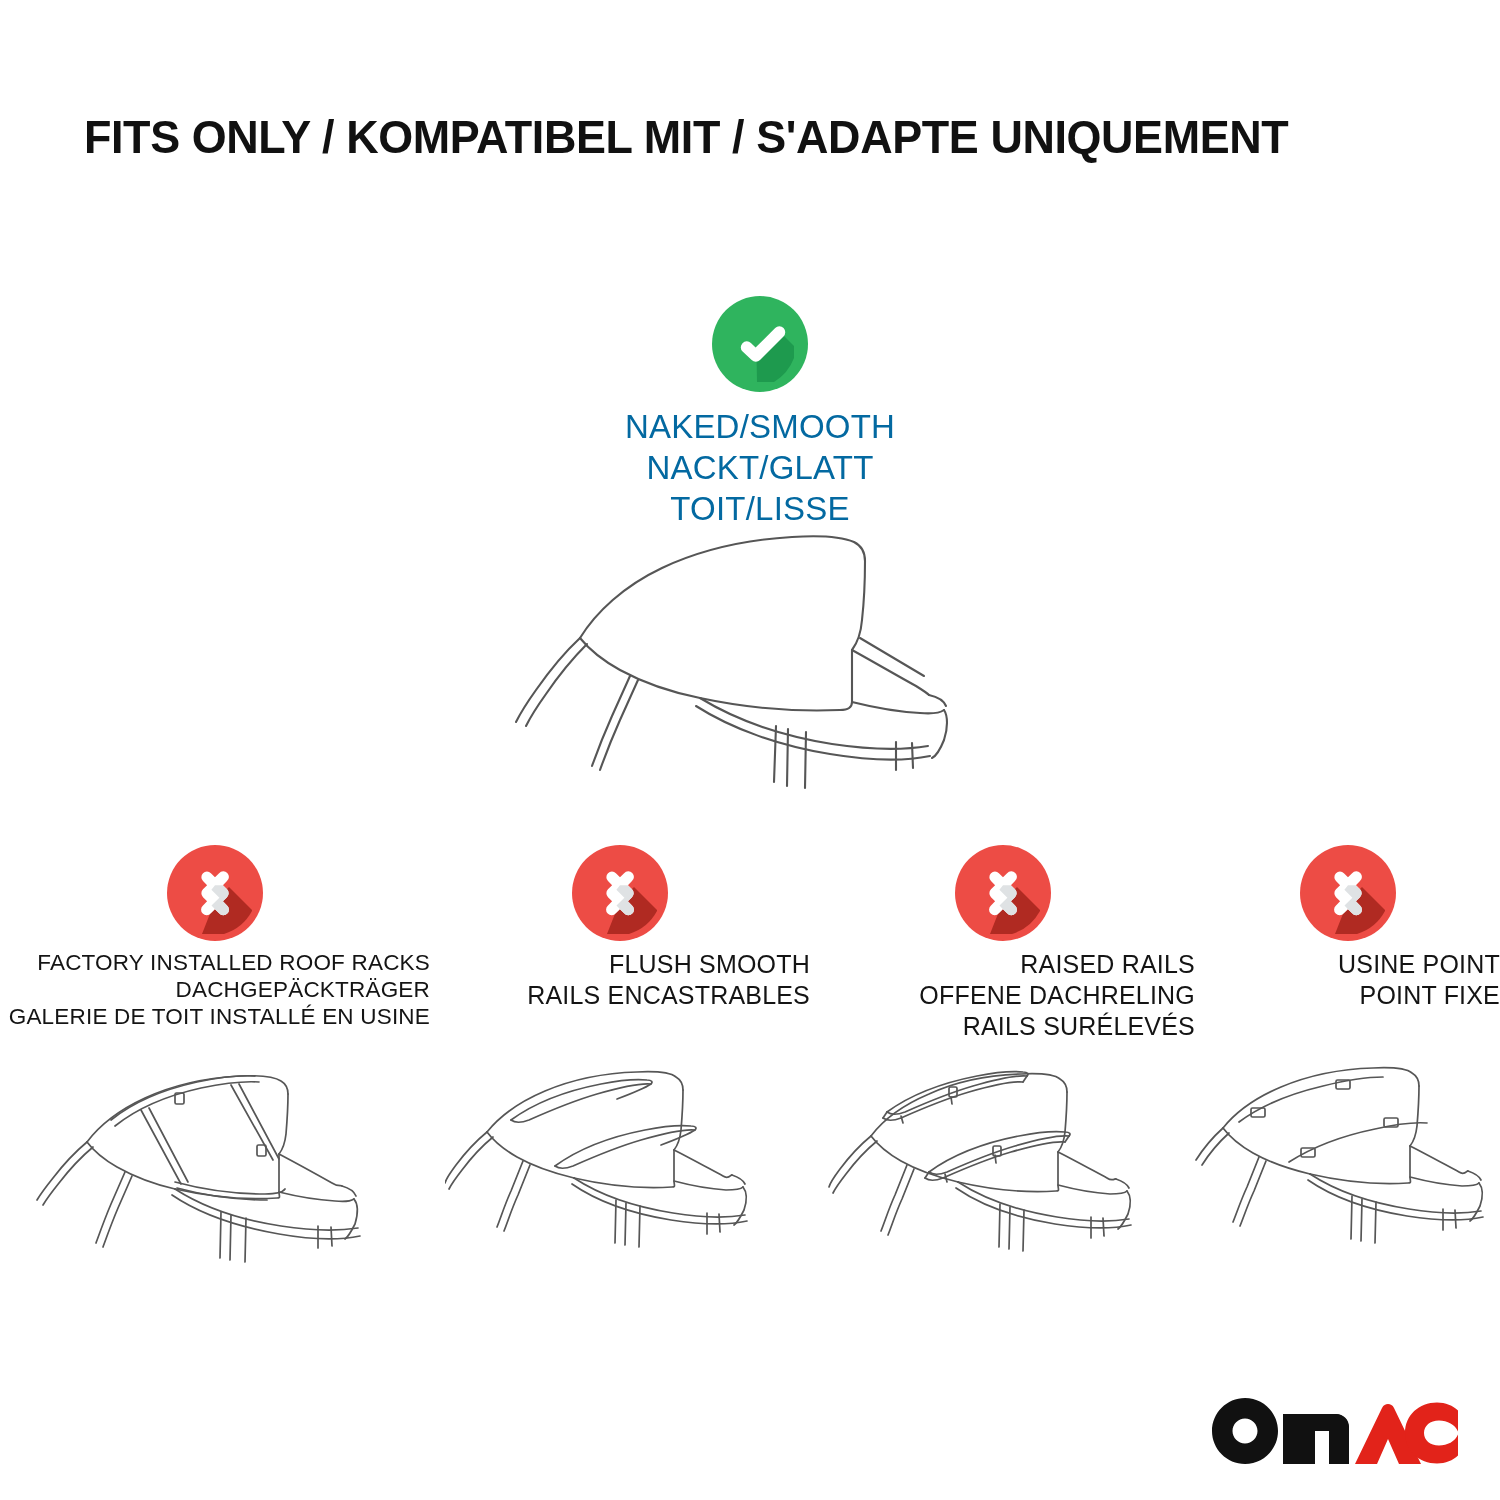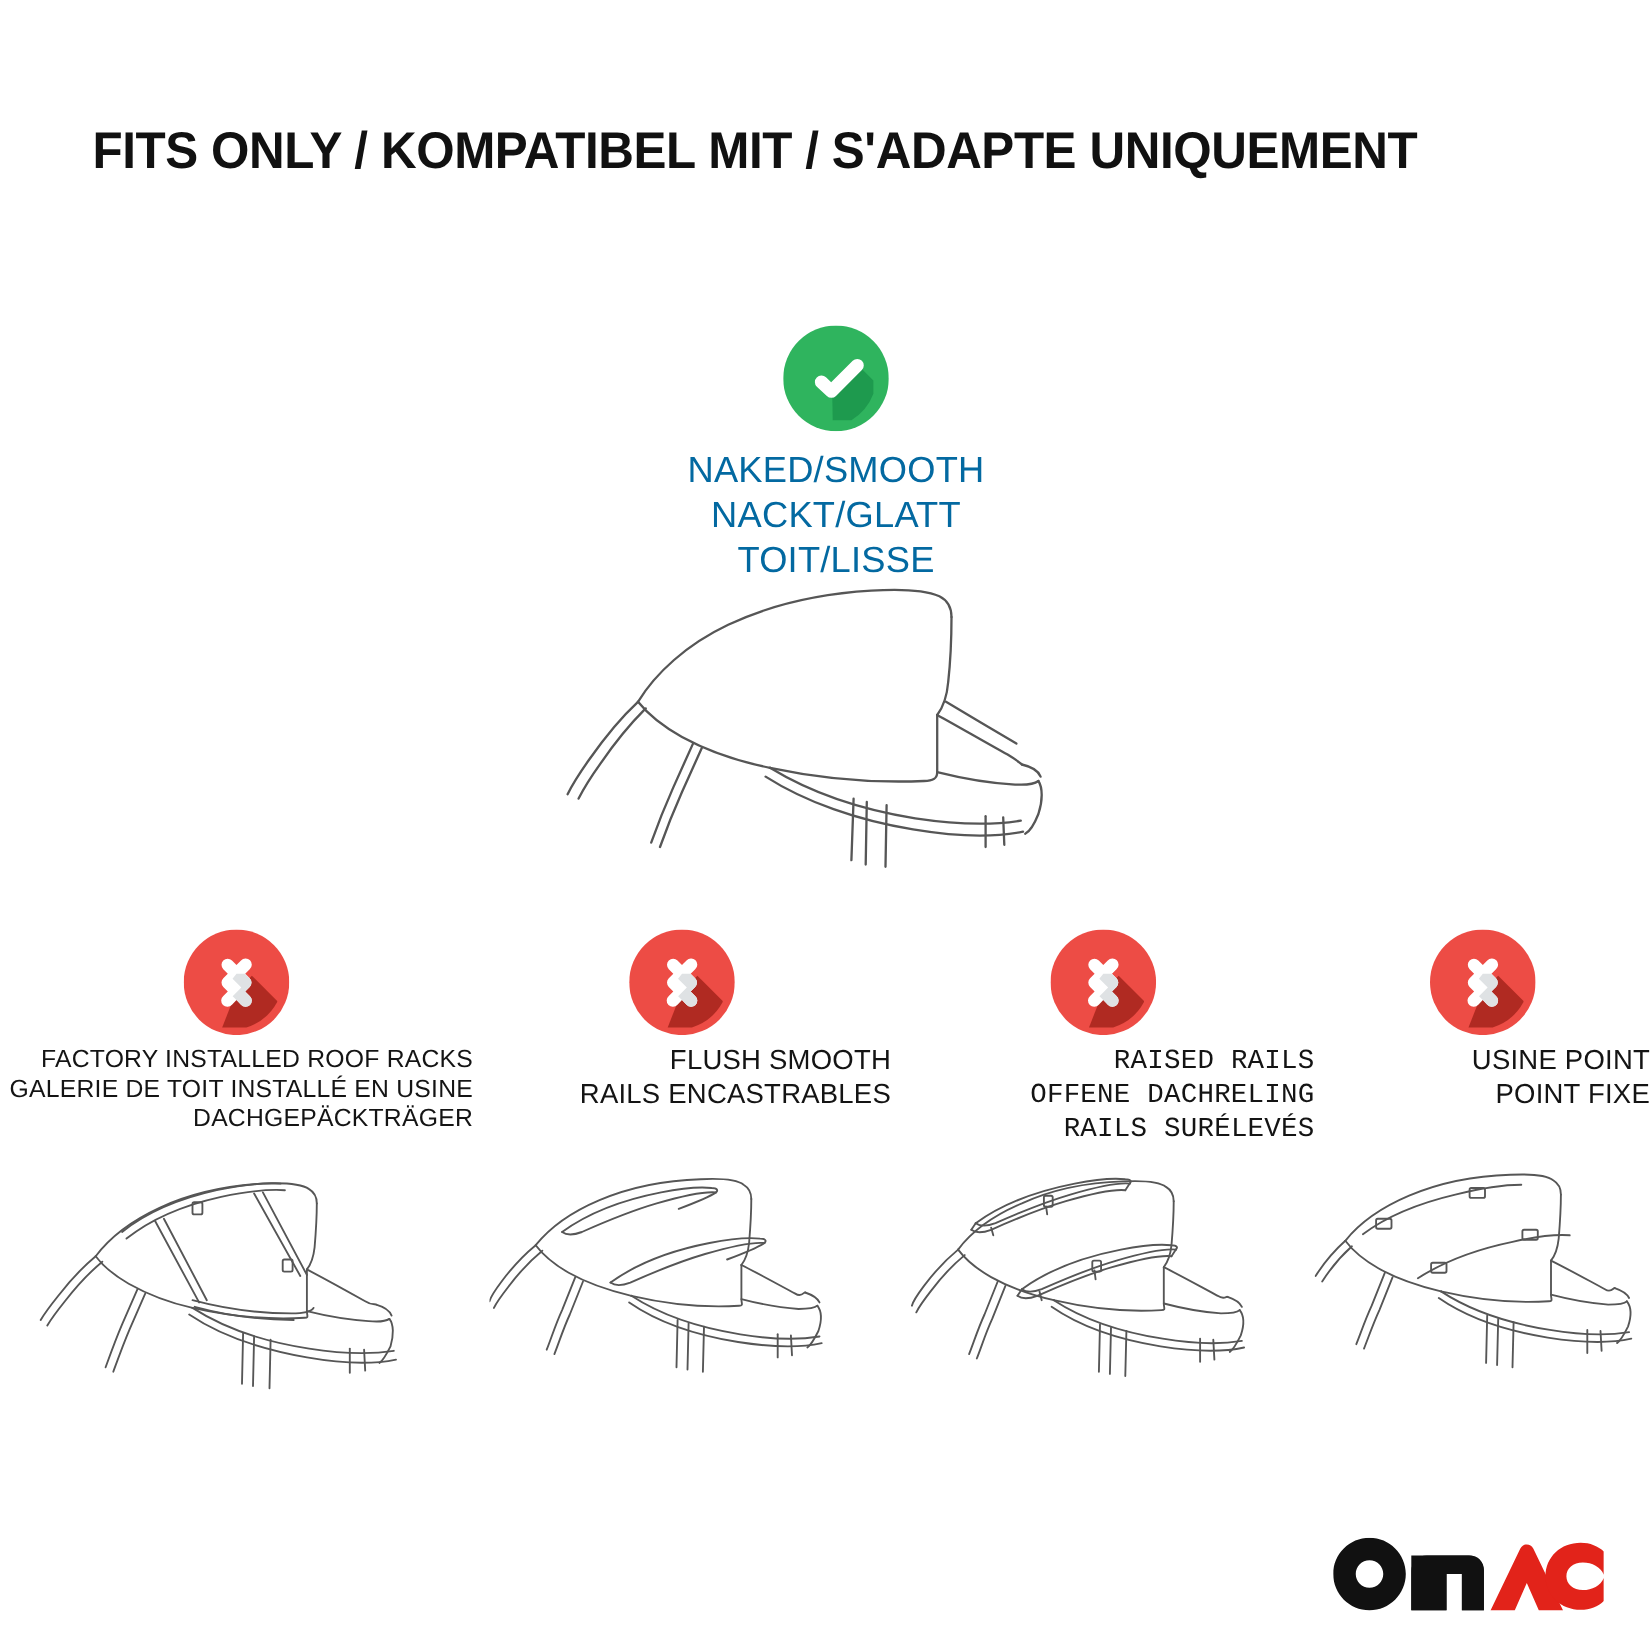--- a/index.html
+++ b/index.html
@@ -76,21 +76,21 @@
     width: 1500px;
     height: 470px;
     display: flex;
   }
   .col {
     position: relative;
     height: 100%;
   }
   .col-0 { width: 430px; }
   .col-1 { width: 380px; }
-  .col-2 { width: 385px; font-family: Liberation Mono, monospace; }
+  .col-2 { width: 385px; }
   .col-3 { width: 305px; }
 
   .badge-no {
     width: 96px;
     height: 96px;
     margin: 0 auto;
     position: relative;
   }
   .col-label {
     margin-top: 8px;
@@ -183,22 +183,22 @@
     <div class="badge-no">
       <svg width="96" height="96" viewBox="0 0 96 96" xmlns="http://www.w3.org/2000/svg">
         <circle cx="48" cy="48" r="48" fill="#ED4C45"></circle>
         <path d="M48 56 L62 42 L85 65 L85 66 A48 48 0 0 1 57 89 L35 89 Z" fill="#B02A22"></path>
         <path d="M36.0 28.2 a5.6 5.6 0 0 1 7.9 0 L48 32.3 L52.1 28.2 a5.6 5.6 0 1 1 7.9 7.9 L55.9 40.2 L60 44.3 a5.6 5.6 0 0 1 0 7.9 L55.9 56.3 L60 60.4 a5.6 5.6 0 1 1 -7.9 7.9 L48 64.2 L43.9 68.3 a5.6 5.6 0 1 1 -7.9 -7.9 L40.1 56.3 L36 52.2 a5.6 5.6 0 0 1 0 -7.9 L40.1 40.2 L36 36.1 a5.6 5.6 0 0 1 0 -7.9 Z" fill="#FFFFFF"></path>
         <path d="M48 40.2 L55.9 40.2 L60 44.3 a5.6 5.6 0 0 1 0 7.9 L55.9 56.3 L60 60.4 a5.6 5.6 0 1 1 -7.9 7.9 L48 64.2 L44.5 60.6 L52.4 52.7 L44.4 44.7 Z" fill="#DFE2E4"></path>
       </svg>
     </div>
     <div class="col-label">
       <div>FACTORY INSTALLED ROOF RACKS</div>
+      <div>DACHGEPÄCKTRÄGER</div>
       <div>GALERIE DE TOIT INSTALLÉ EN USINE</div>
-      <div>DACHGEPÄCKTRÄGER</div>
     </div>
     <div class="col-art">
       <svg width="380" height="210" viewBox="0 0 380 210" fill="none" stroke="#565656" stroke-width="1.7" stroke-linecap="round" stroke-linejoin="round">
         <path d="M62 82 C74 66 94 50 120 38 C146 26 178 18 214 16 C236 15 250 17 256 21 C261 24 263 28 263 34"></path>
         <path d="M263 34 C263 48 262 62 261 74 C260 83 258 89 254 94"></path>
         <path d="M62 82 C68 90 78 99 92 107 C108 116 128 124 150 129"></path>
         <path d="M150 129 C181 136 218 140 252 138 C256 138 254 136 254 132 L254 94"></path>
 
         <path d="M86 60 C106 44 136 30 172 22 C196 17 216 15 230 16"></path>
         <path d="M90 66 C110 50 140 36 176 28 C200 23 220 21 234 22"></path>

